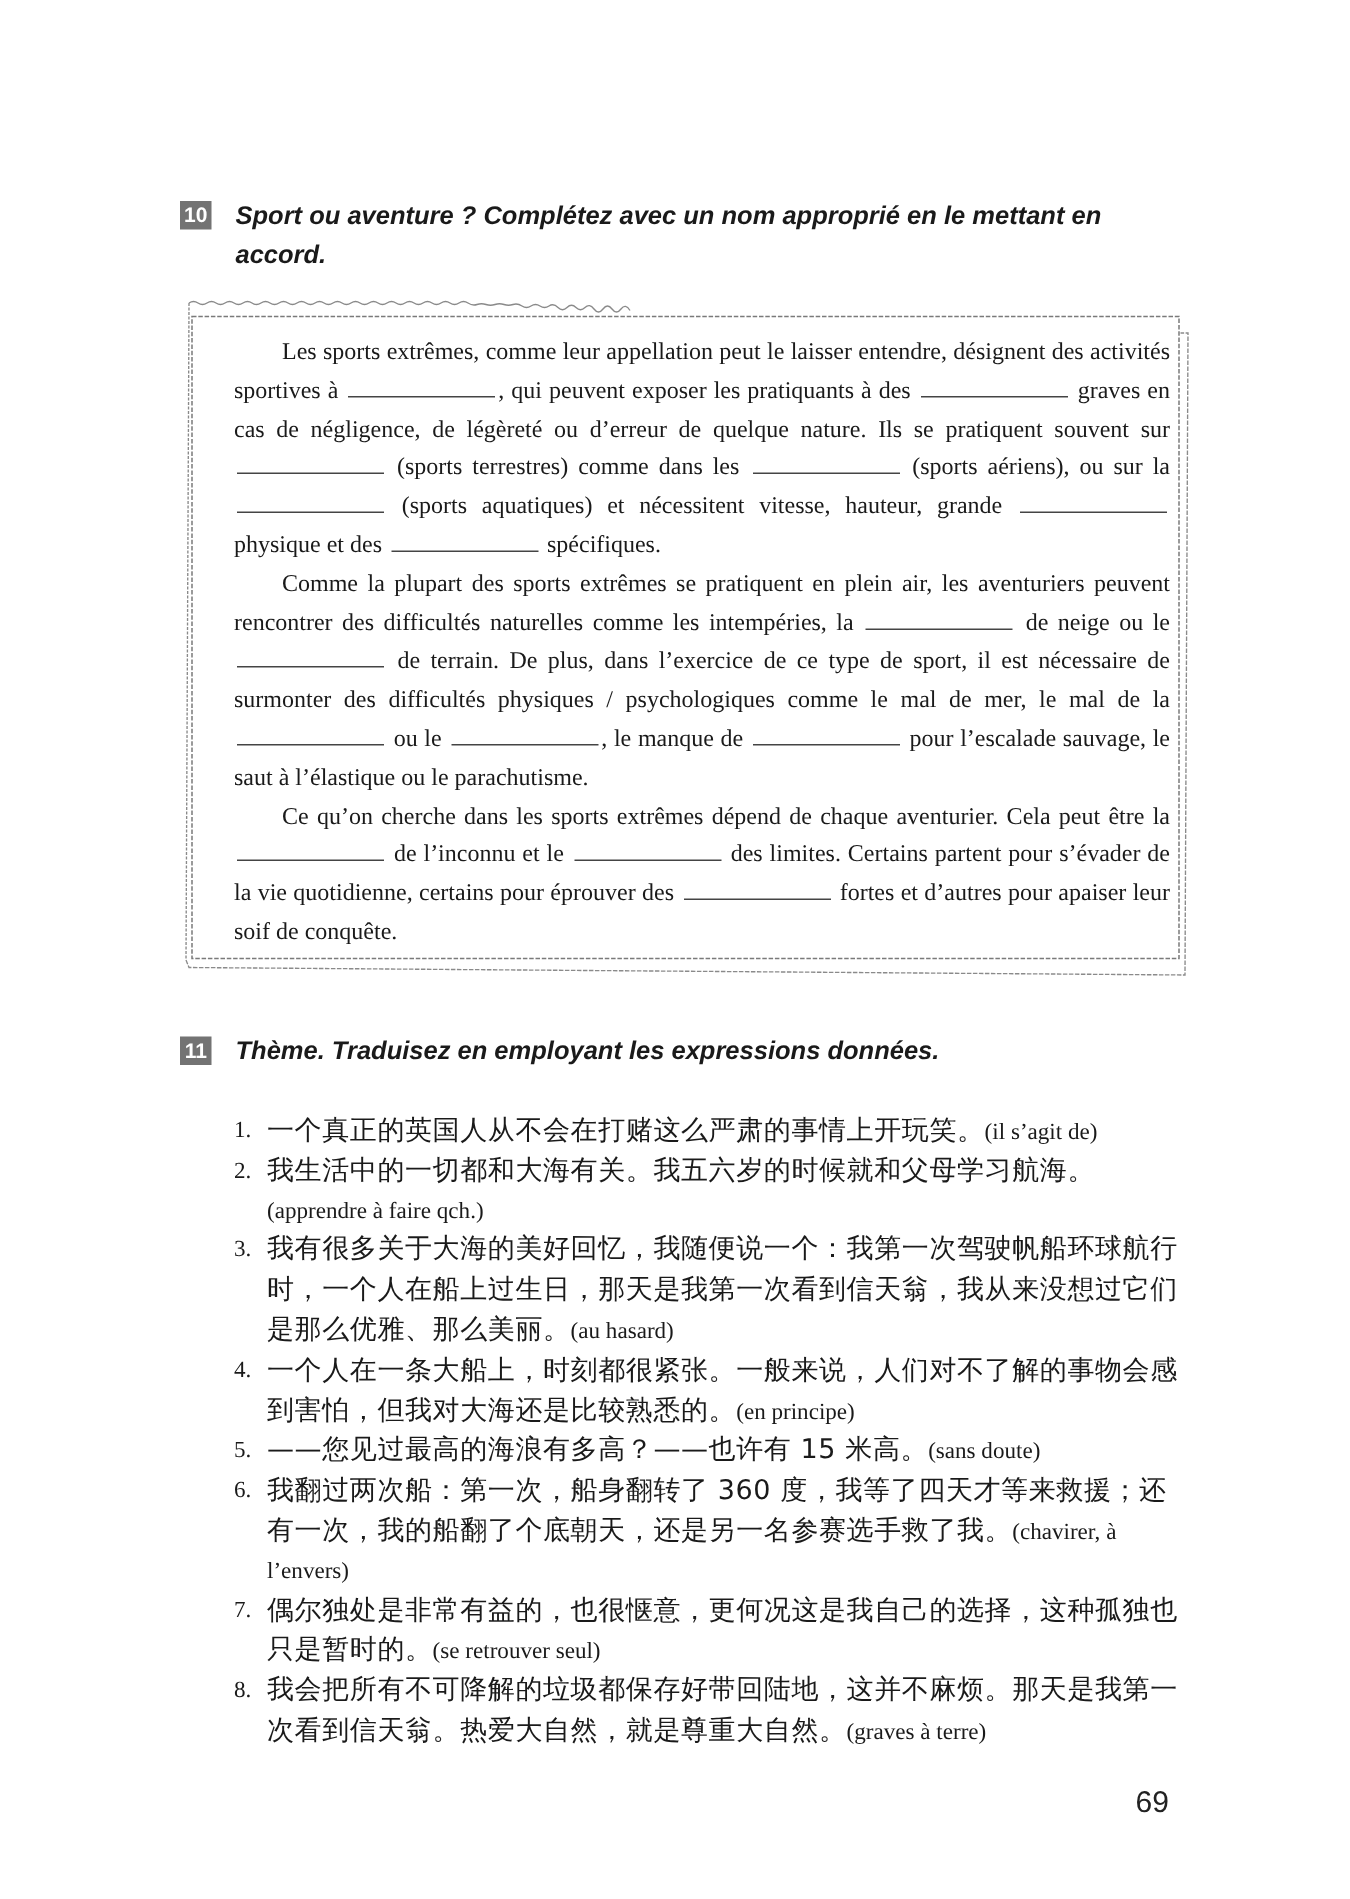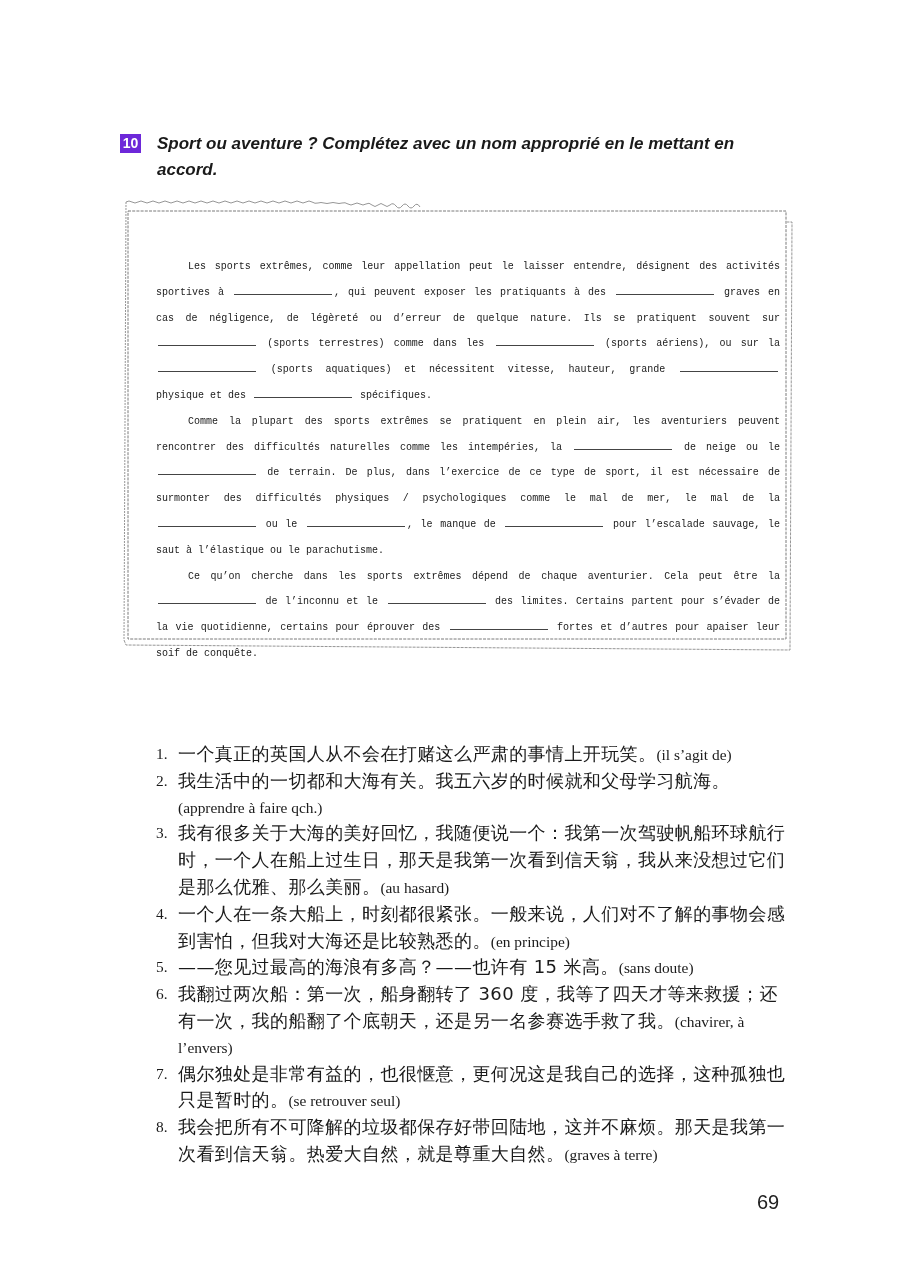--- a/index.html
+++ b/index.html
@@ -10,28 +10,28 @@
   .seq { position: absolute; left: 666px; top: 52px; width: 130px; height: 40px; }
   .seq-label { position: absolute; left: 8px; top: 8px; font-family: "Liberation Sans", sans-serif; font-size: 11px; font-weight: bold; color: #333; letter-spacing: 0.2px; }
   .seq-line { position: absolute; left: 0; top: 27px; width: 88px; height: 1px; background: #555; }
   .seq-circle { position: absolute; left: 62px; top: 0; width: 34px; height: 34px; border-radius: 50%; background: #e3e3e3; }
   .seq-num { position: absolute; left: 62px; top: 0; width: 34px; height: 34px; text-align: center; line-height: 35px; font-family: "Liberation Sans", sans-serif; font-size: 25px; font-weight: bold; color: #111; }
   .seq-deco { position: absolute; left: 94px; top: -10px; width: 22px; height: 20px; }
   .seq-dash { position: absolute; left: 102px; top: 27px; width: 12px; height: 1px; background: #555; }
 
   
   .ex-head { position: absolute; left: 120px; width: 670px; font-family: "Liberation Sans", sans-serif; font-size: 17px; font-weight: bold; color: #1a1a1a; line-height: 26px; }
-  .ex-num { position: absolute; left: 0; top: 3px; width: 21px; height: 19px; background: #6d28d9; color: #fff; font-size: 14px; text-align: center; line-height: 19px; font-weight: bold; }
+  .ex-num { position: absolute; left: 0; top: 3px; width: 21px; height: 19px; background: #737373; color: #fff; font-size: 14px; text-align: center; line-height: 19px; font-weight: bold; }
   .ex-text { margin-left: 37px; display: block; font-style: italic; }
 
   
   .frame-svg { position: absolute; left: 0; top: 0; width: 900px; height: 1266px; pointer-events: none; }
 
   
-  .passage { position: absolute; left: 156px; top: 222px; width: 624px; font-family: Liberation Mono, monospace; font-size: 10px; line-height: 25.8px; color: #1a1a1a; text-align: justify; margin-top: 32px; }
+  .passage { position: absolute; left: 156px; top: 222px; width: 624px; font-family: Liberation Serif, serif; font-size: 16px; line-height: 25.8px; color: #1a1a1a; text-align: justify; }
   .passage p { margin: 0; text-indent: 32px; }
   .blank { display: inline-block; width: 98px; border-bottom: 1px solid #444; height: 14px; vertical-align: baseline; margin: 0 2px; }
 
   
   .tlist { position: absolute; left: 156px; top: 741px; width: 630px; margin: 0; padding: 0; list-style: none; font-family: "Liberation Serif", "DejaVu Serif", serif; font-size: 15.4px; line-height: 25.8px; color: #1a1a1a; }
   .tlist li { position: relative; padding-left: 22px; }
   .tnum { position: absolute; left: 0; top: 0; }
   .tcn { font-family: "DejaVu Sans", sans-serif; font-size: 18px; letter-spacing: 0.4px; }
 
   .page-num { position: absolute; left: 757px; top: 1191px; font-family: "Liberation Sans", sans-serif; font-size: 20px; color: #222; }
@@ -64,20 +64,24 @@
       <span>Les sports extrêmes, comme leur appellation peut le laisser entendre, désignent des activités sportives à </span><span class="blank"></span><span>, qui peuvent exposer les pratiquants à des </span><span class="blank"></span><span> graves en cas de négligence, de légèreté ou d’erreur de quelque nature. Ils se pratiquent souvent sur </span><span class="blank"></span><span> (sports terrestres) comme dans les </span><span class="blank"></span><span> (sports aériens), ou sur la </span><span class="blank"></span><span> (sports aquatiques) et nécessitent vitesse, hauteur, grande </span><span class="blank"></span><span> physique et des </span><span class="blank"></span><span> spécifiques.</span>
     </p>
     <p>
       <span>Comme la plupart des sports extrêmes se pratiquent en plein air, les aventuriers peuvent rencontrer des difficultés naturelles comme les intempéries, la </span><span class="blank"></span><span> de neige ou le </span><span class="blank"></span><span> de terrain. De plus, dans l’exercice de ce type de sport, il est nécessaire de surmonter des difficultés physiques / psychologiques comme le mal de mer, le mal de la </span><span class="blank"></span><span> ou le </span><span class="blank"></span><span>, le manque de </span><span class="blank"></span><span> pour l’escalade sauvage, le saut à l’élastique ou le parachutisme.</span>
     </p>
     <p>
       <span>Ce qu’on cherche dans les sports extrêmes dépend de chaque aventurier. Cela peut être la </span><span class="blank"></span><span> de l’inconnu et le </span><span class="blank"></span><span> des limites. Certains partent pour s’évader de la vie quotidienne, certains pour éprouver des </span><span class="blank"></span><span> fortes et d’autres pour apaiser leur soif de conquête.</span>
     </p>
   </div>
 
+  <div class="ex-head" style="top:688px;">
+    <span class="ex-num">11</span>
+    <span class="ex-text">Thème. Traduisez en employant les expressions données.</span>
+  </div>
 
   <ol class="tlist">
     <li><span class="tnum">1.</span><span class="tcn">一个真正的英国人从不会在打赌这么严肃的事情上开玩笑。</span><span>(il s’agit de)</span></li>
     <li><span class="tnum">2.</span><span class="tcn">我生活中的一切都和大海有关。我五六岁的时候就和父母学习航海。</span><span>(apprendre à faire qch.)</span></li>
     <li><span class="tnum">3.</span><span class="tcn">我有很多关于大海的美好回忆，我随便说一个：我第一次驾驶帆船环球航行时，一个人在船上过生日，那天是我第一次看到信天翁，我从来没想过它们是那么优雅、那么美丽。</span><span>(au hasard)</span></li>
     <li><span class="tnum">4.</span><span class="tcn">一个人在一条大船上，时刻都很紧张。一般来说，人们对不了解的事物会感到害怕，但我对大海还是比较熟悉的。</span><span>(en principe)</span></li>
     <li><span class="tnum">5.</span><span class="tcn">——您见过最高的海浪有多高？——也许有 15 米高。</span><span>(sans doute)</span></li>
     <li><span class="tnum">6.</span><span class="tcn">我翻过两次船：第一次，船身翻转了 360 度，我等了四天才等来救援；还有一次，我的船翻了个底朝天，还是另一名参赛选手救了我。</span><span>(chavirer, à l’envers)</span></li>
     <li><span class="tnum">7.</span><span class="tcn">偶尔独处是非常有益的，也很惬意，更何况这是我自己的选择，这种孤独也只是暂时的。</span><span>(se retrouver seul)</span></li>
     <li><span class="tnum">8.</span><span class="tcn">我会把所有不可降解的垃圾都保存好带回陆地，这并不麻烦。那天是我第一次看到信天翁。热爱大自然，就是尊重大自然。</span><span>(graves à terre)</span></li>

